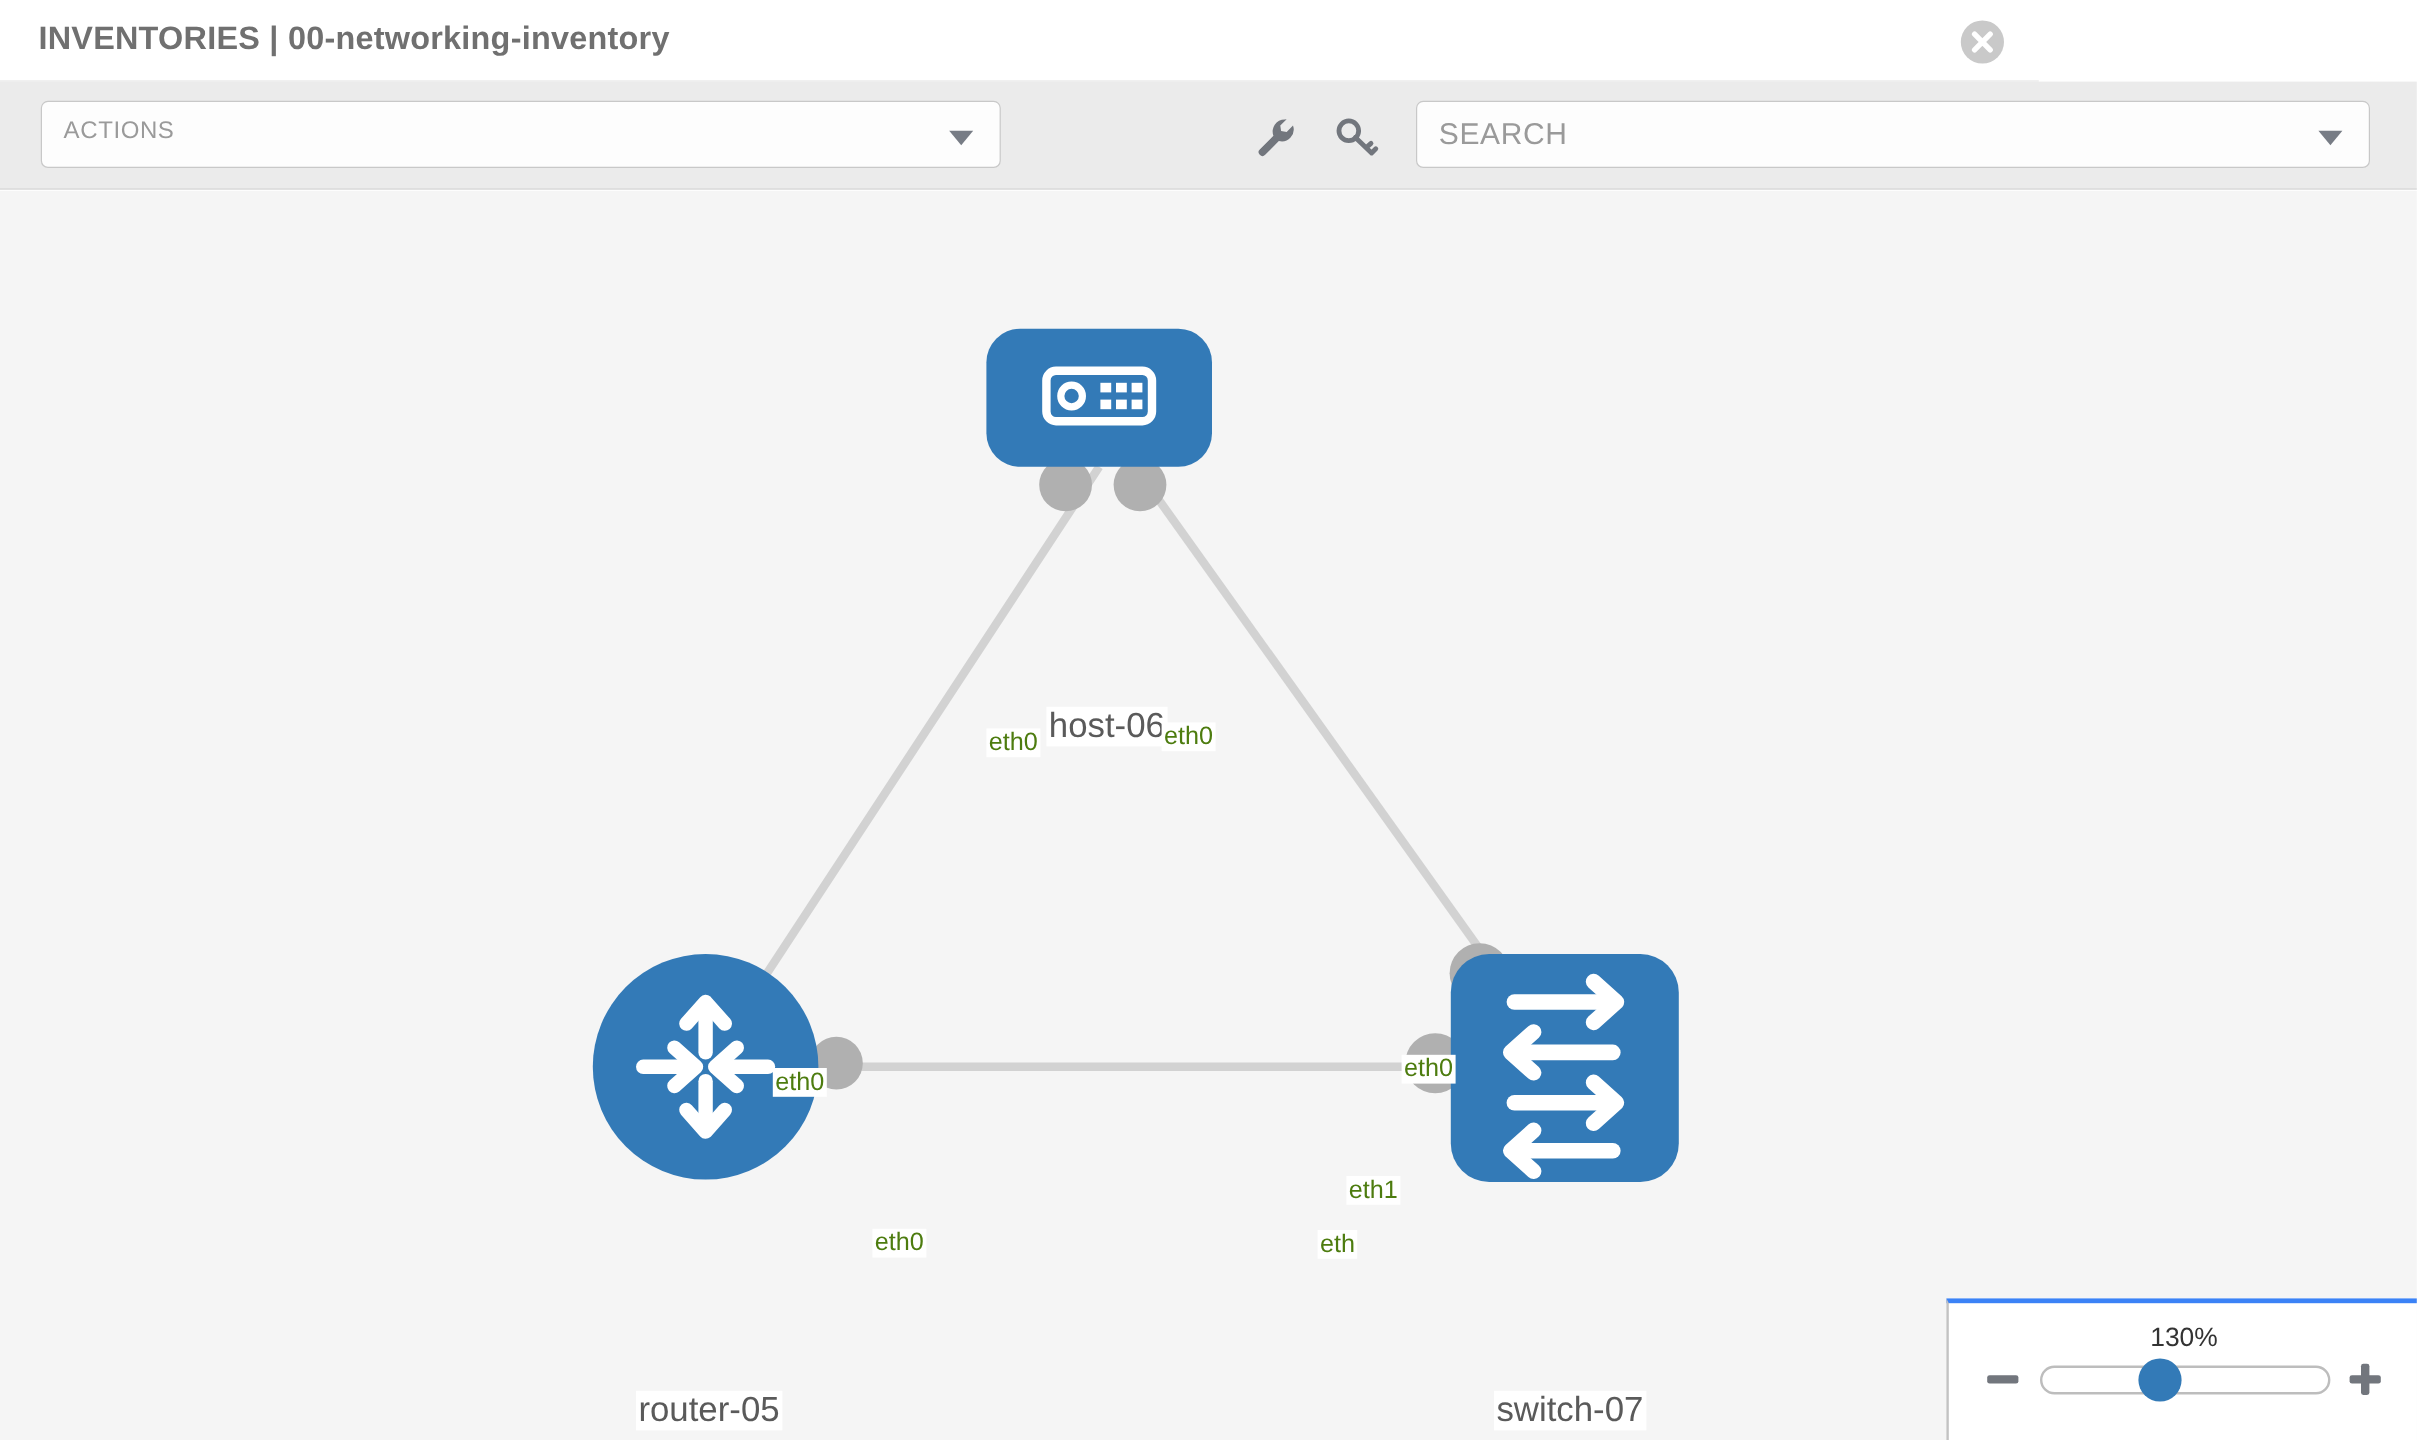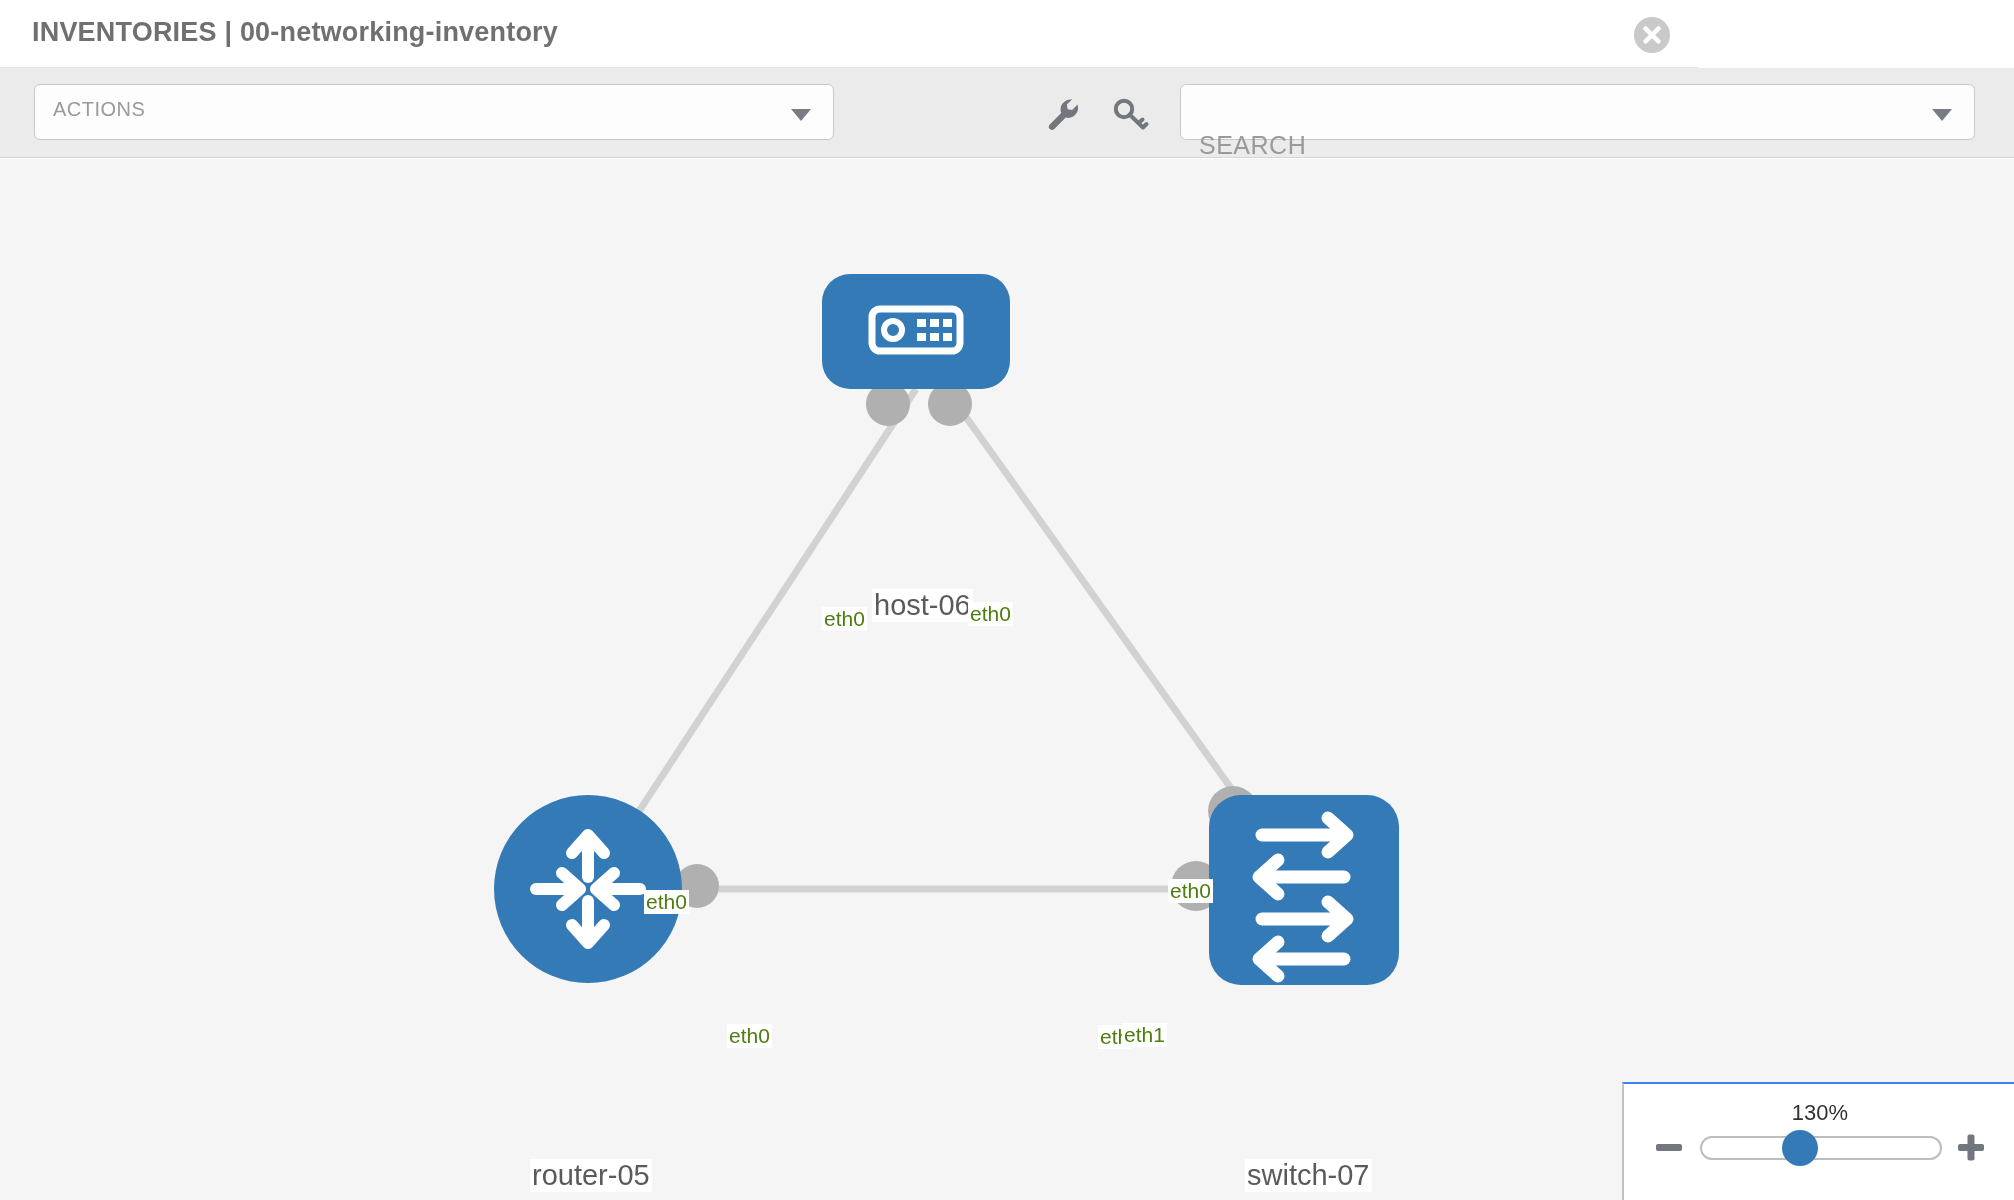--- a/index.html
+++ b/index.html
@@ -62,21 +62,21 @@
 
   .search-box {
     position: absolute; left: 1180px; top: 16px;
     width: 795px; height: 56px;
     background: #fdfdfd;
     border: 1px solid #c8c8c8;
     border-radius: 6px;
   }
   .search-box .lbl {
     position: absolute; left: 18px; top: 13px;
-    font-size: 25px; color: #9a9a9a; letter-spacing: 0.5px; margin-top: 33px;
+    font-size: 25px; color: #9a9a9a; letter-spacing: 0.5px;
   }
 
   
   .canvas {
     position: absolute; left: 0; top: 159px;
     width: 2014px; height: 1041px;
     background: #f5f5f5;
     overflow: hidden;
   }
   .topology-svg {
@@ -102,21 +102,21 @@
     white-space: nowrap;
     padding: 0 2px;
     line-height: 1.15;
   }
 
   
   .zoom-panel {
     position: absolute; left: 1622px; top: 1082px;
     width: 392px; height: 118px;
     background: #ffffff;
-    border-top: 2px solid #3b82f6;
+    border-top: 4px solid #3b82f6;
     border-left: 2px solid #c2c2c2;
   }
   .zoom-percent {
     position: absolute; left: 0; top: 16px; width: 392px;
     text-align: center;
     font-size: 22px; color: #333333;
   }
   .zoom-minus, .zoom-plus {
     position: absolute; top: 46px;
     width: 34px; height: 34px; cursor: pointer;
@@ -252,21 +252,21 @@
   <div class="node-label" style="left:872px; top:430px;">host-06</div>
   <div class="node-label" style="left:530px; top:1000px;">router-05</div>
   <div class="node-label" style="left:1245px; top:1000px;">switch-07</div>
 
   <div class="iface-label" style="left:822px; top:448px;">eth0</div>
   <div class="iface-label" style="left:968px; top:443px;">eth0</div>
   <div class="iface-label" style="left:644px; top:731px;">eth0</div>
   <div class="iface-label" style="left:1168px; top:720px;">eth0</div>
   <div class="iface-label" style="left:727px; top:865px;">eth0</div>
   <div class="iface-label" style="left:1098px; top:866px;">eth</div>
-  <div class="iface-label" style="left:1122px; top:864px;">eth1</div>
+  <div class="iface-label" style="left:1122px; top:821px;">eth1</div>
 
 </div>
 
 <div class="zoom-panel">
   <div class="zoom-percent">130%</div>
 
   <div class="zoom-minus">
     <svg width="34" height="34" viewBox="0 0 34 34">
       <rect x="4" y="14" width="26" height="7" rx="2" fill="#72767d"></rect>
     </svg>

